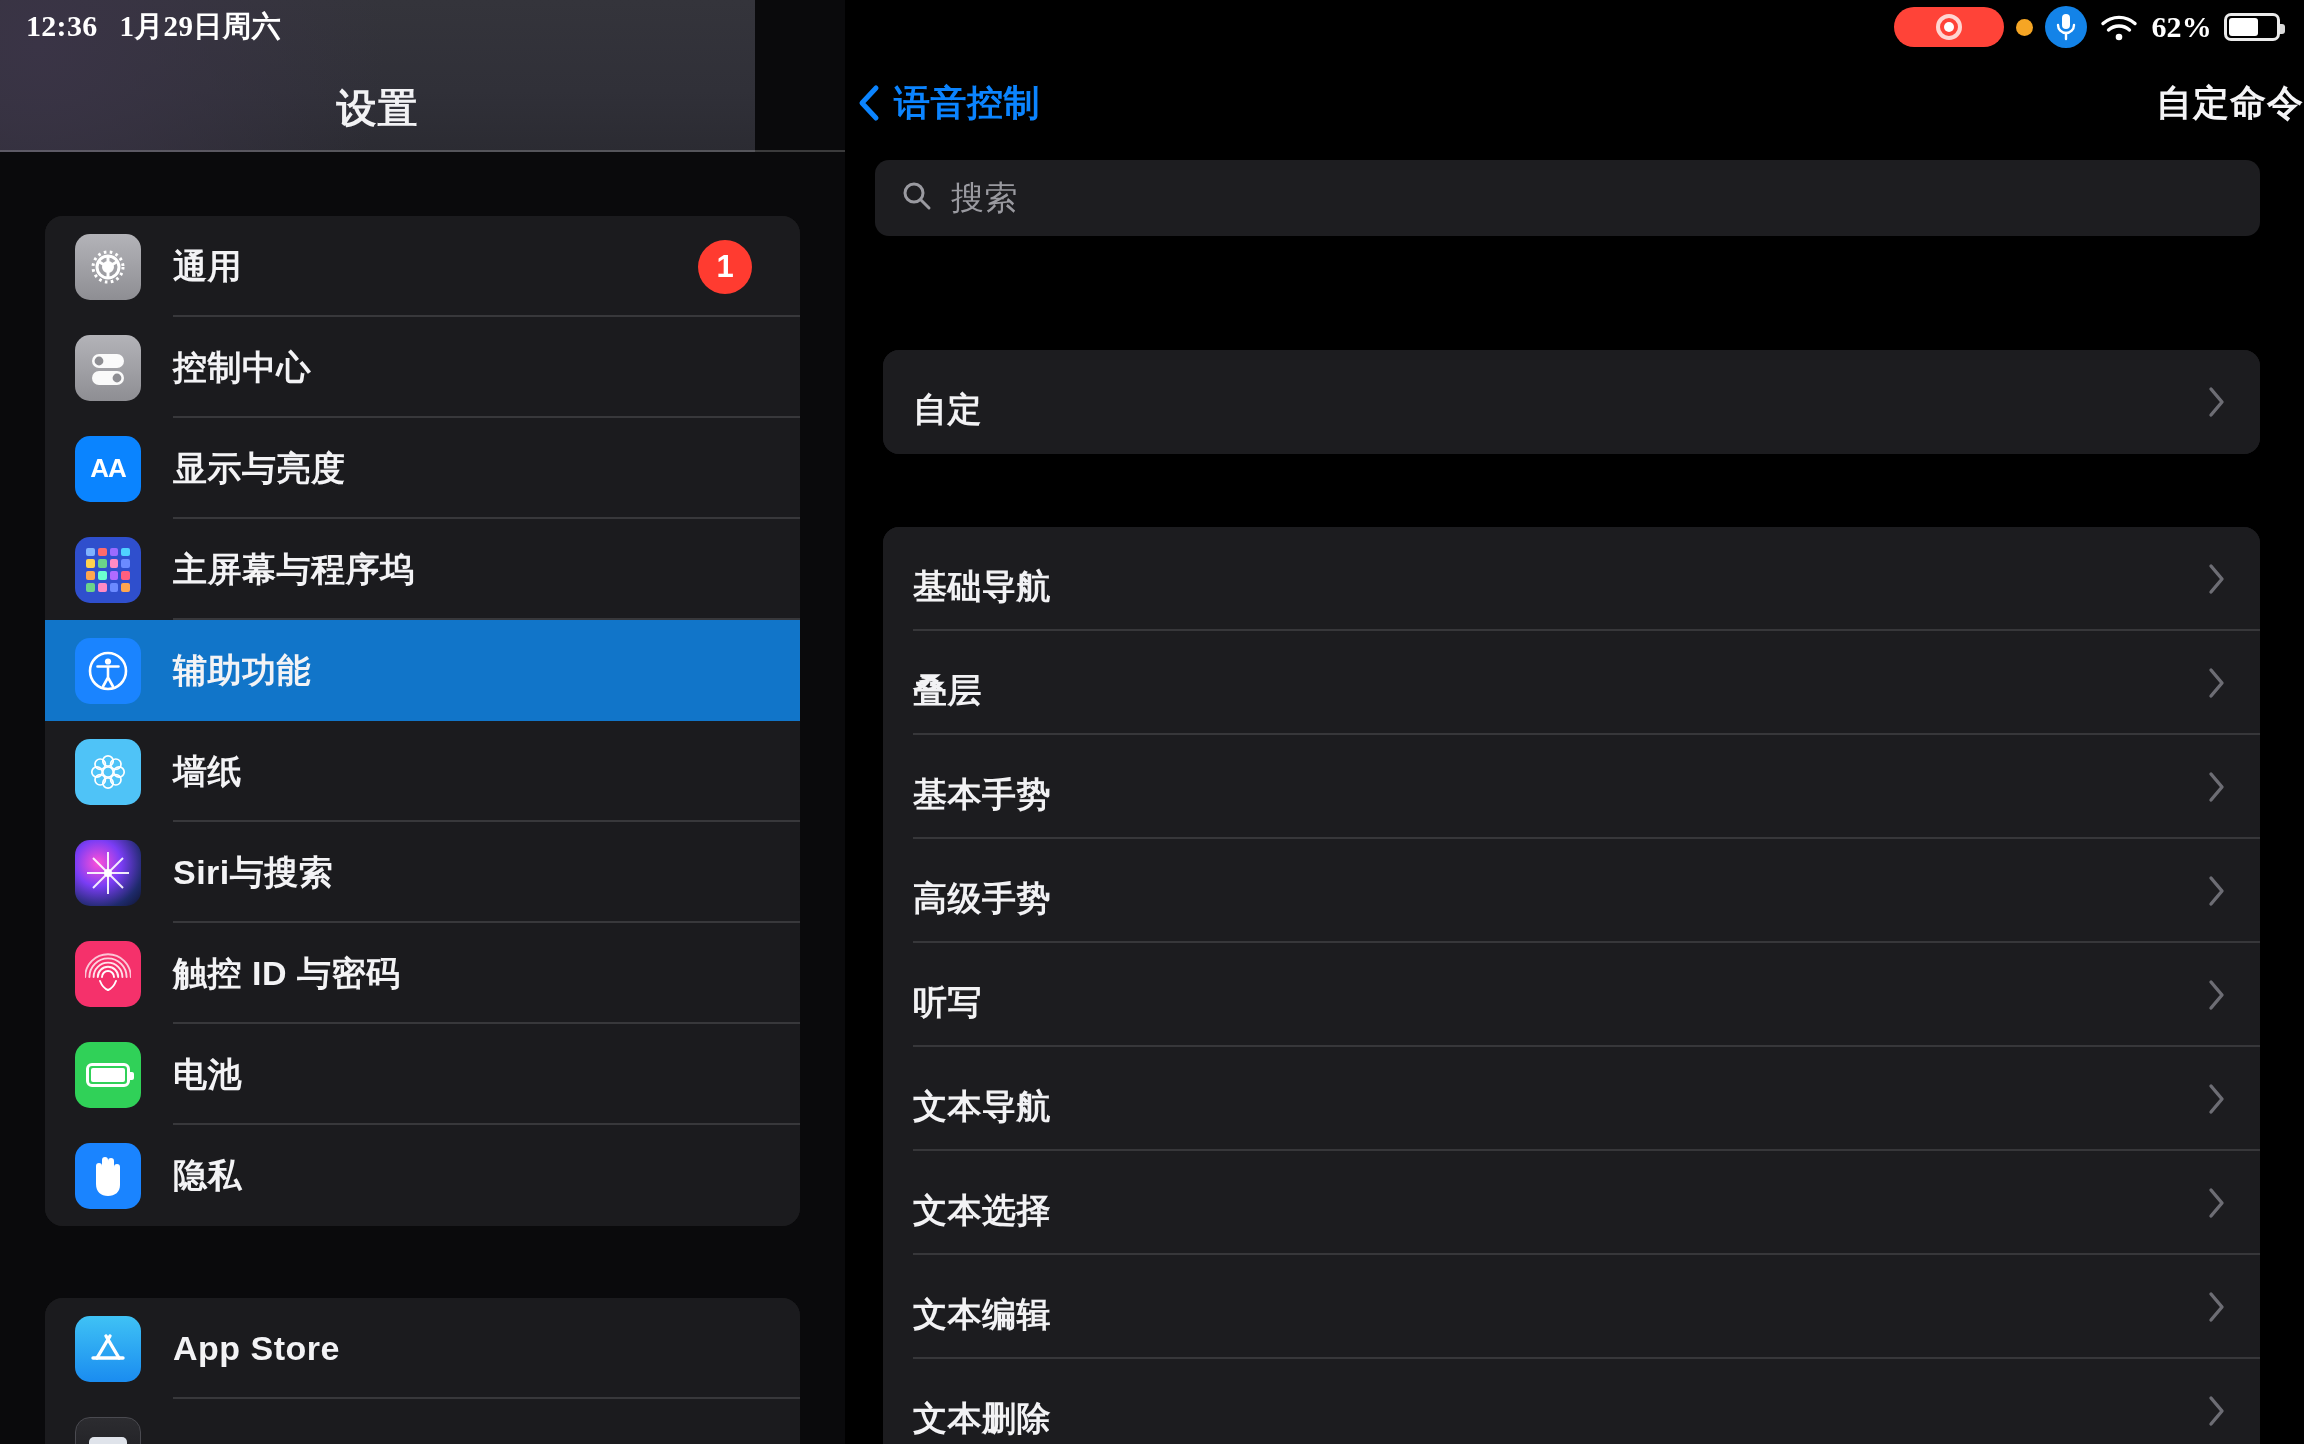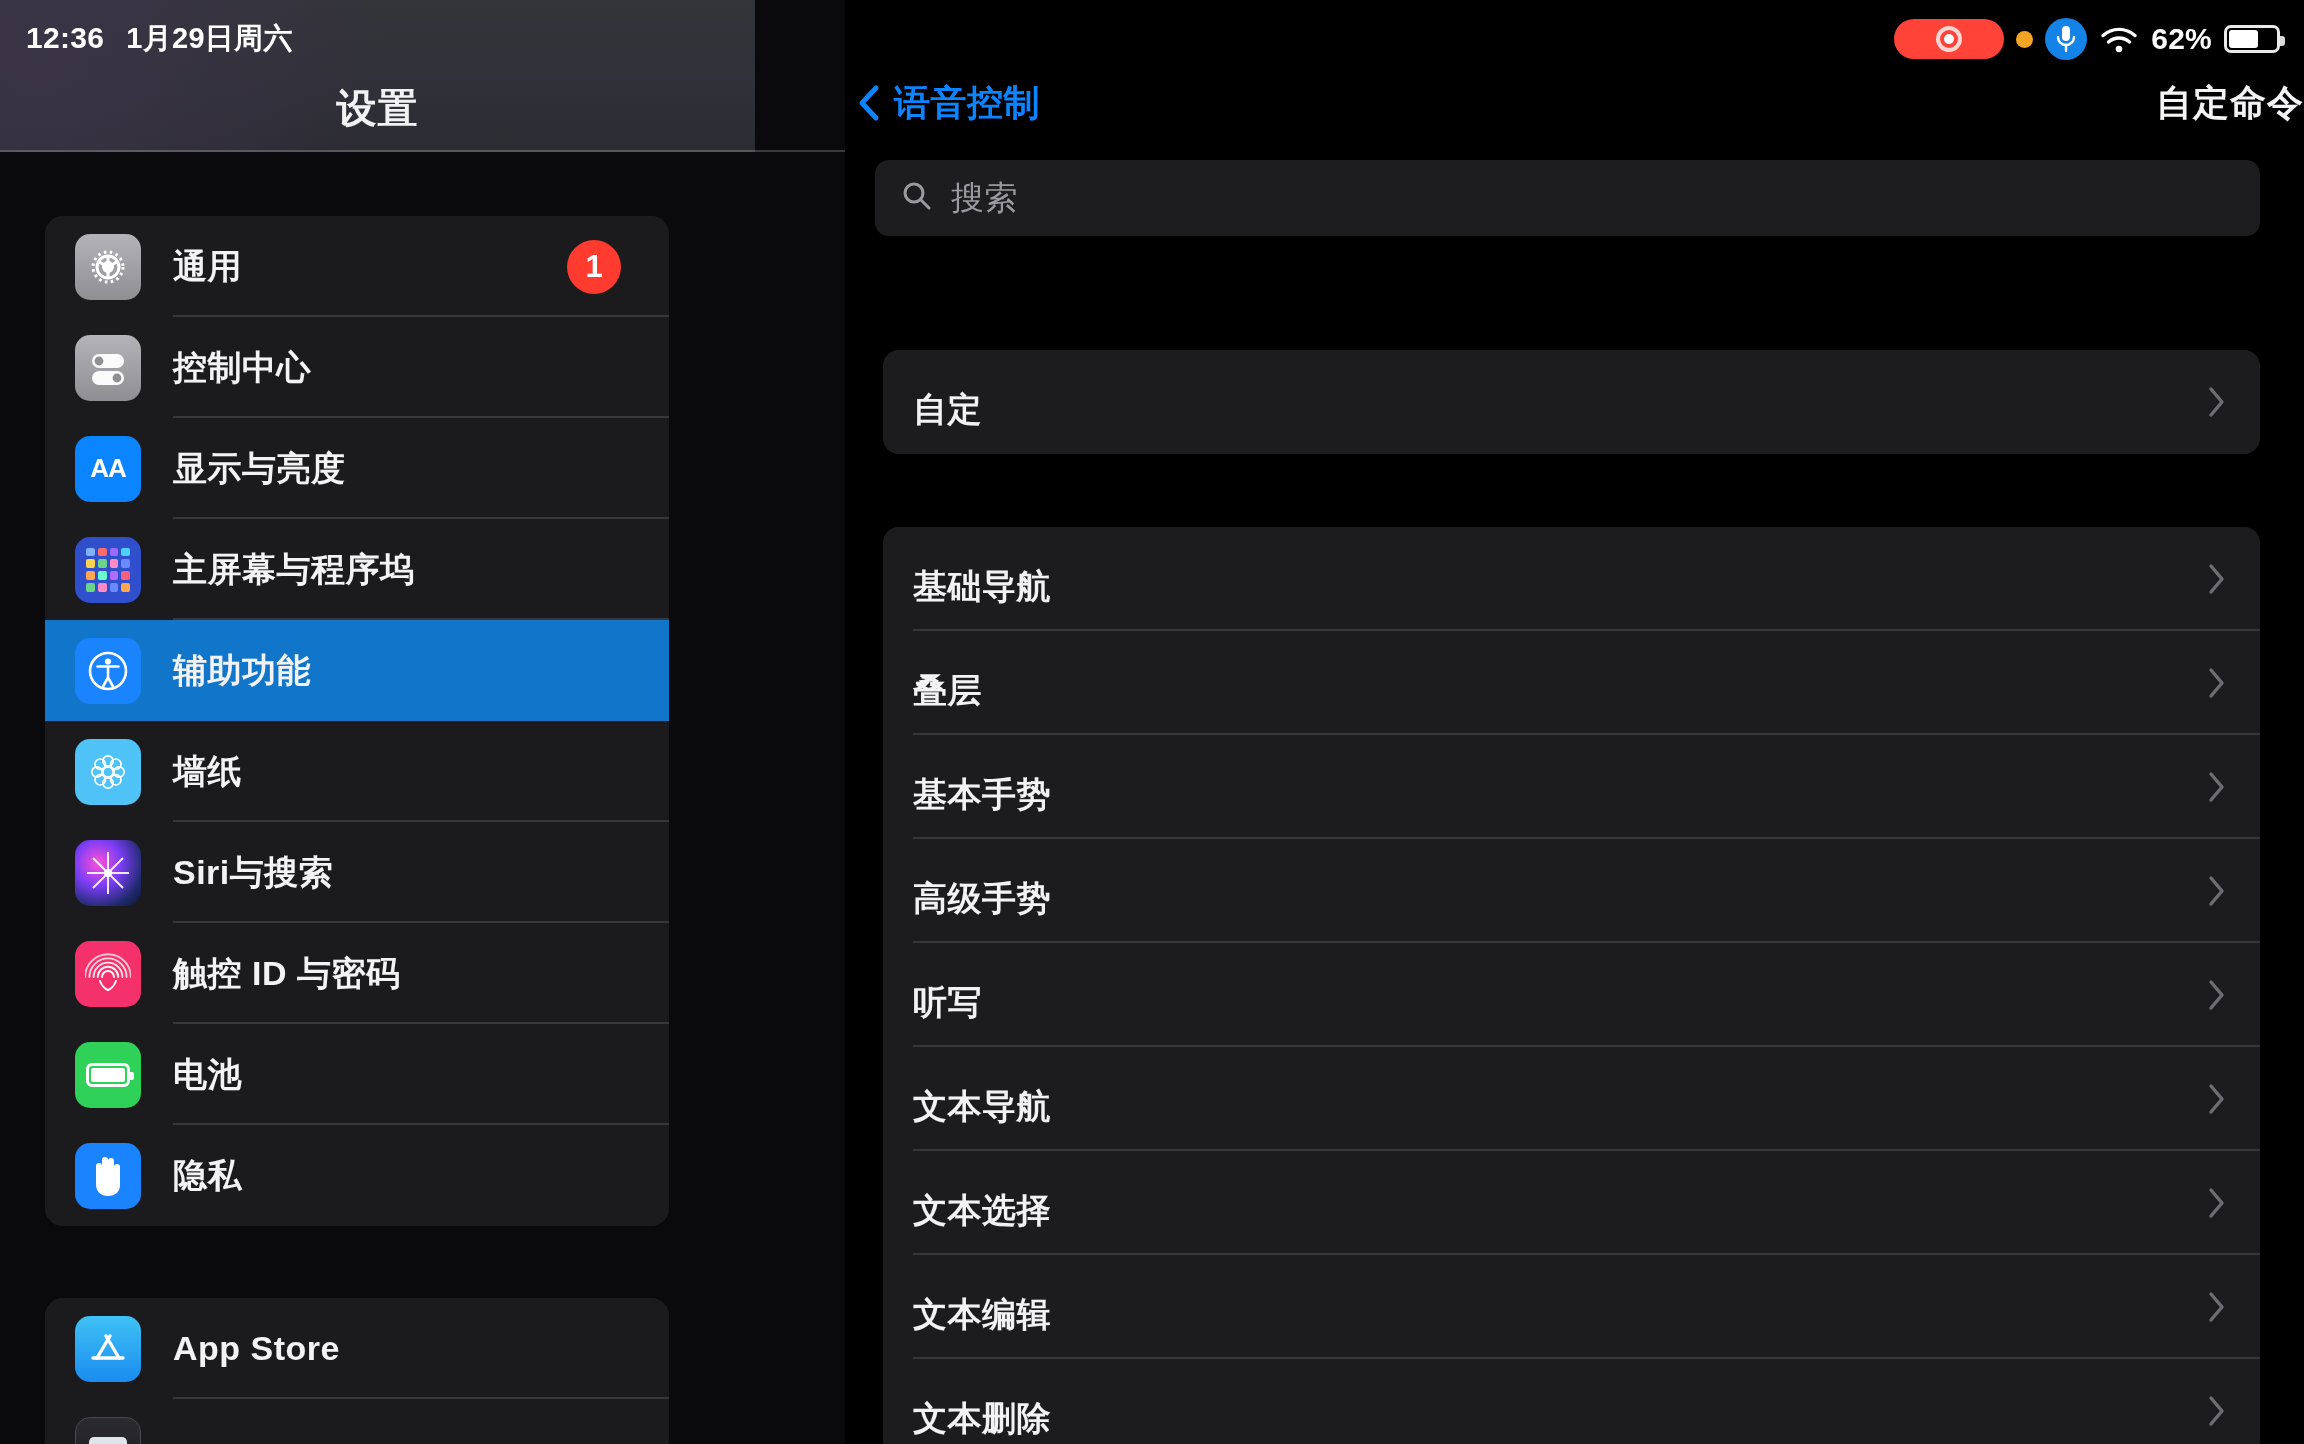--- a/index.html
+++ b/index.html
@@ -7,22 +7,22 @@
     width:2304px; height:1444px;
     background:#000;
     font-family:"Liberation Sans","DejaVu Sans",sans-serif;
     overflow:hidden;
     -webkit-font-smoothing:antialiased;
   }
   .screen { position:relative; width:2304px; height:1444px; background:#000; display:flex; }
 
   
   .statusbar{
-    position:absolute; top:12px; left:0; width:2304px; height:54px;
-    display:flex; align-items:center; z-index:40; pointer-events:none;
+    position:absolute; top:0; left:0; width:2304px; height:54px;
+    display:flex; align-items:center; z-index:40; pointer-events:none;font-family:Liberation Serif, serif;
   }
   .sb-left{ display:flex; align-items:baseline; gap:22px; padding-left:26px; }
   .sb-time{ color:#fff; font-size:30px; font-weight:bold; letter-spacing:.3px; }
   .sb-date{ color:#fff; font-size:29px; font-weight:bold; letter-spacing:.3px; }
   .sb-right{ margin-left:auto; display:flex; align-items:center; gap:12px; padding-right:24px; }
   .rec-pill{
     width:110px; height:40px; border-radius:20px; background:#ff4338;
     display:flex; align-items:center; justify-content:center;
   }
   .rec-ring{
@@ -61,21 +61,21 @@
     padding-bottom:16px;
   }
   .sb-title{ color:#f2f2f4; font-size:40px; font-weight:bold; letter-spacing:1px; }
   .sb-header-rule{
     position:absolute; bottom:0; left:0; width:845px; height:2px;
     background:rgba(255,255,255,.20);
   }
   .sb-scroll{ position:absolute; top:152px; left:0; width:845px; height:1292px; }
 
   .sb-card{
-    margin:64px 0 8px 45px; width:624px;
+    margin:64px 0 8px 45px; width:755px;
     background:#1b1b1e; border-radius:18px; overflow:hidden;
   }
   .sb-card.second{ margin-top:72px; }
   .sb-row{
     position:relative; display:flex; align-items:center;
     height:101px; padding-left:30px; background:#1b1b1e;
   }
   .sb-row.selected{ background:#1175c9; }
   .sb-icon{
     width:66px; height:66px; border-radius:15px; flex:0 0 66px;

